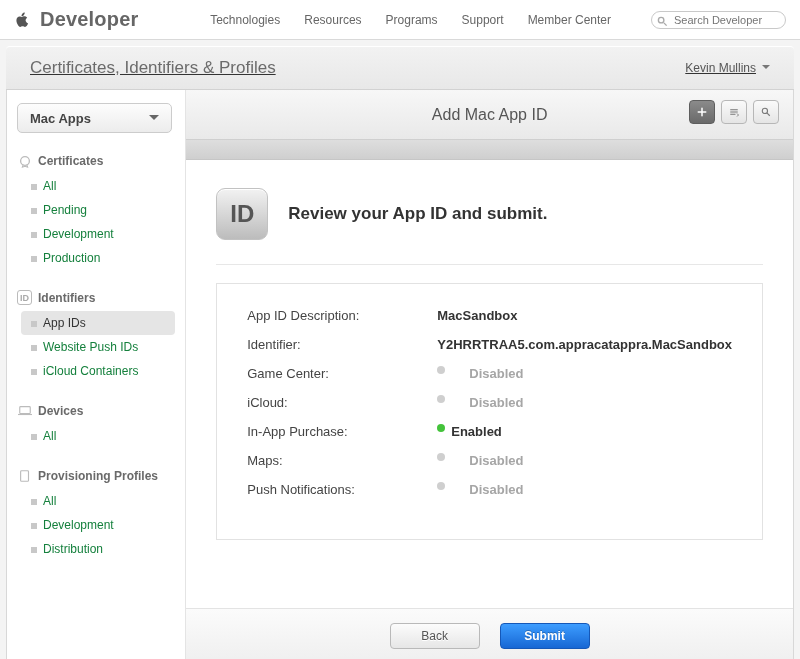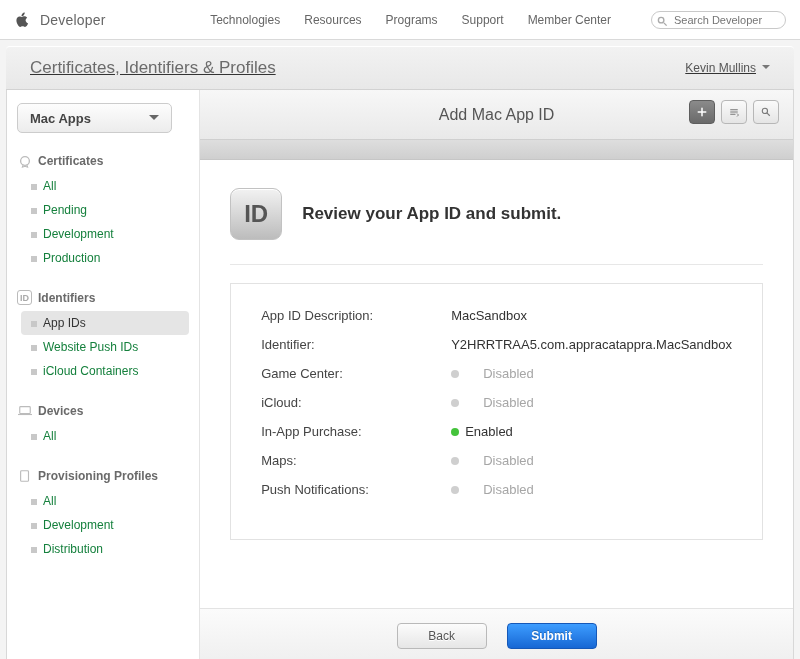--- a/index.html
+++ b/index.html
@@ -1,21 +1,21 @@
 <!DOCTYPE html>
 <html><head>
   <meta charset="utf-8">
   <style>
     *{margin:0;padding:0;box-sizing:border-box;font-family:"Lucida Grande","Helvetica Neue",Arial,sans-serif;}
     body{background:#f4f4f4;width:800px;height:659px;color:#333;}
 
     
     .topbar{height:40px;background:#fff;border-bottom:1px solid #d9d9d9;display:flex;align-items:center;padding:0 14px;gap:10px;}
     .apple-logo{width:16px;height:16px;line-height:1;}
-    .brand{font-size:14px;color:#666;font-weight:400;letter-spacing:.2px;}
+    .brand{font-size:20px;color:#666;font-weight:700;letter-spacing:.2px;}
     .topnav{margin-left:auto;display:flex;align-items:center;gap:24px;}
     .topnav a{font-size:12px;color:#666;text-decoration:none;}
     .search-wrap{margin-left:16px;}
     .search{width:135px;height:18px;border:1px solid #c9c9c9;border-radius:9px;padding:1px 8px 1px 22px;font-size:11px;color:#888;outline:none;background:#fff;}
     .search-wrap{position:relative;}
     .search-wrap .sicon{position:absolute;left:6px;top:3px;width:11px;height:11px;color:#aaa;}
 
     
     .titlebar{height:44px;background:linear-gradient(#f2f2f2,#e8e8e8);border-top:1px solid #fff;border-bottom:1px solid #d2d2d2;display:flex;align-items:center;padding:0 24px;justify-content:space-between;margin:6px 6px 0 6px;border-radius:4px 4px 0 0;text-decoration:underline;}
     .titlebar h1{font-size:17px;color:#6b6b6b;font-weight:500;}
@@ -47,21 +47,21 @@
     .main-body{padding:28px 30px;}
     .review-head{display:flex;align-items:center;gap:20px;}
     .id-badge{width:52px;height:52px;border-radius:9px;background:linear-gradient(#f2f2f2,#bcbcbc);display:flex;align-items:center;justify-content:center;font-size:24px;font-weight:700;color:#555;border:1px solid #c2c2c2;box-shadow:inset 0 1px 0 #fff;}
     .review-title{font-size:17px;font-weight:bold;color:#333;}
     hr.sep{border:none;border-top:1px solid #e7e7e7;margin:24px 0 18px 0;}
     .instruct{font-size:13px;color:#7d7d7d;margin-bottom:18px;}
 
     .box{border:1px solid #e2e2e2;padding:24px 30px 28px 30px;}
     .kv{display:flex;margin-bottom:14px;}
     .kv .k{width:190px;text-align:left;padding-right:12px;font-size:13px;color:#444;}
-    .kv .v{font-size:13px;color:#333;font-weight:normal;display:flex;align-items:center;gap:6px;}
+    .kv .v{font-size:13px;color:#333;font-weight:bold;display:flex;align-items:flex-start;gap:6px;}
     .kv .v.muted{color:#a6a6a6;gap:24px;}
     .dot{width:8px;height:8px;border-radius:50%;display:inline-block;}
     .dot.grey{background:#cfcfcf;}
     .dot.green{background:#44c33b;}
 
     .footer-bar{margin-top:auto;border-top:1px solid #e3e3e3;background:linear-gradient(#fbfbfb,#efefef);height:55px;display:flex;align-items:center;justify-content:center;gap:20px;}
     .btn{width:90px;height:26px;border-radius:4px;font-size:12px;display:flex;align-items:center;justify-content:center;cursor:pointer;border:1px solid #b9b9b9;background:linear-gradient(#fcfcfc,#e6e6e6);color:#555;text-shadow:0 1px 0 #fff;}
     .btn.primary{background:linear-gradient(#3d9dff,#1767d4);border-color:#1558b8;color:#fff;font-weight:600;text-shadow:0 -1px 0 rgba(0,0,0,.25);}
   </style>
 </head>

